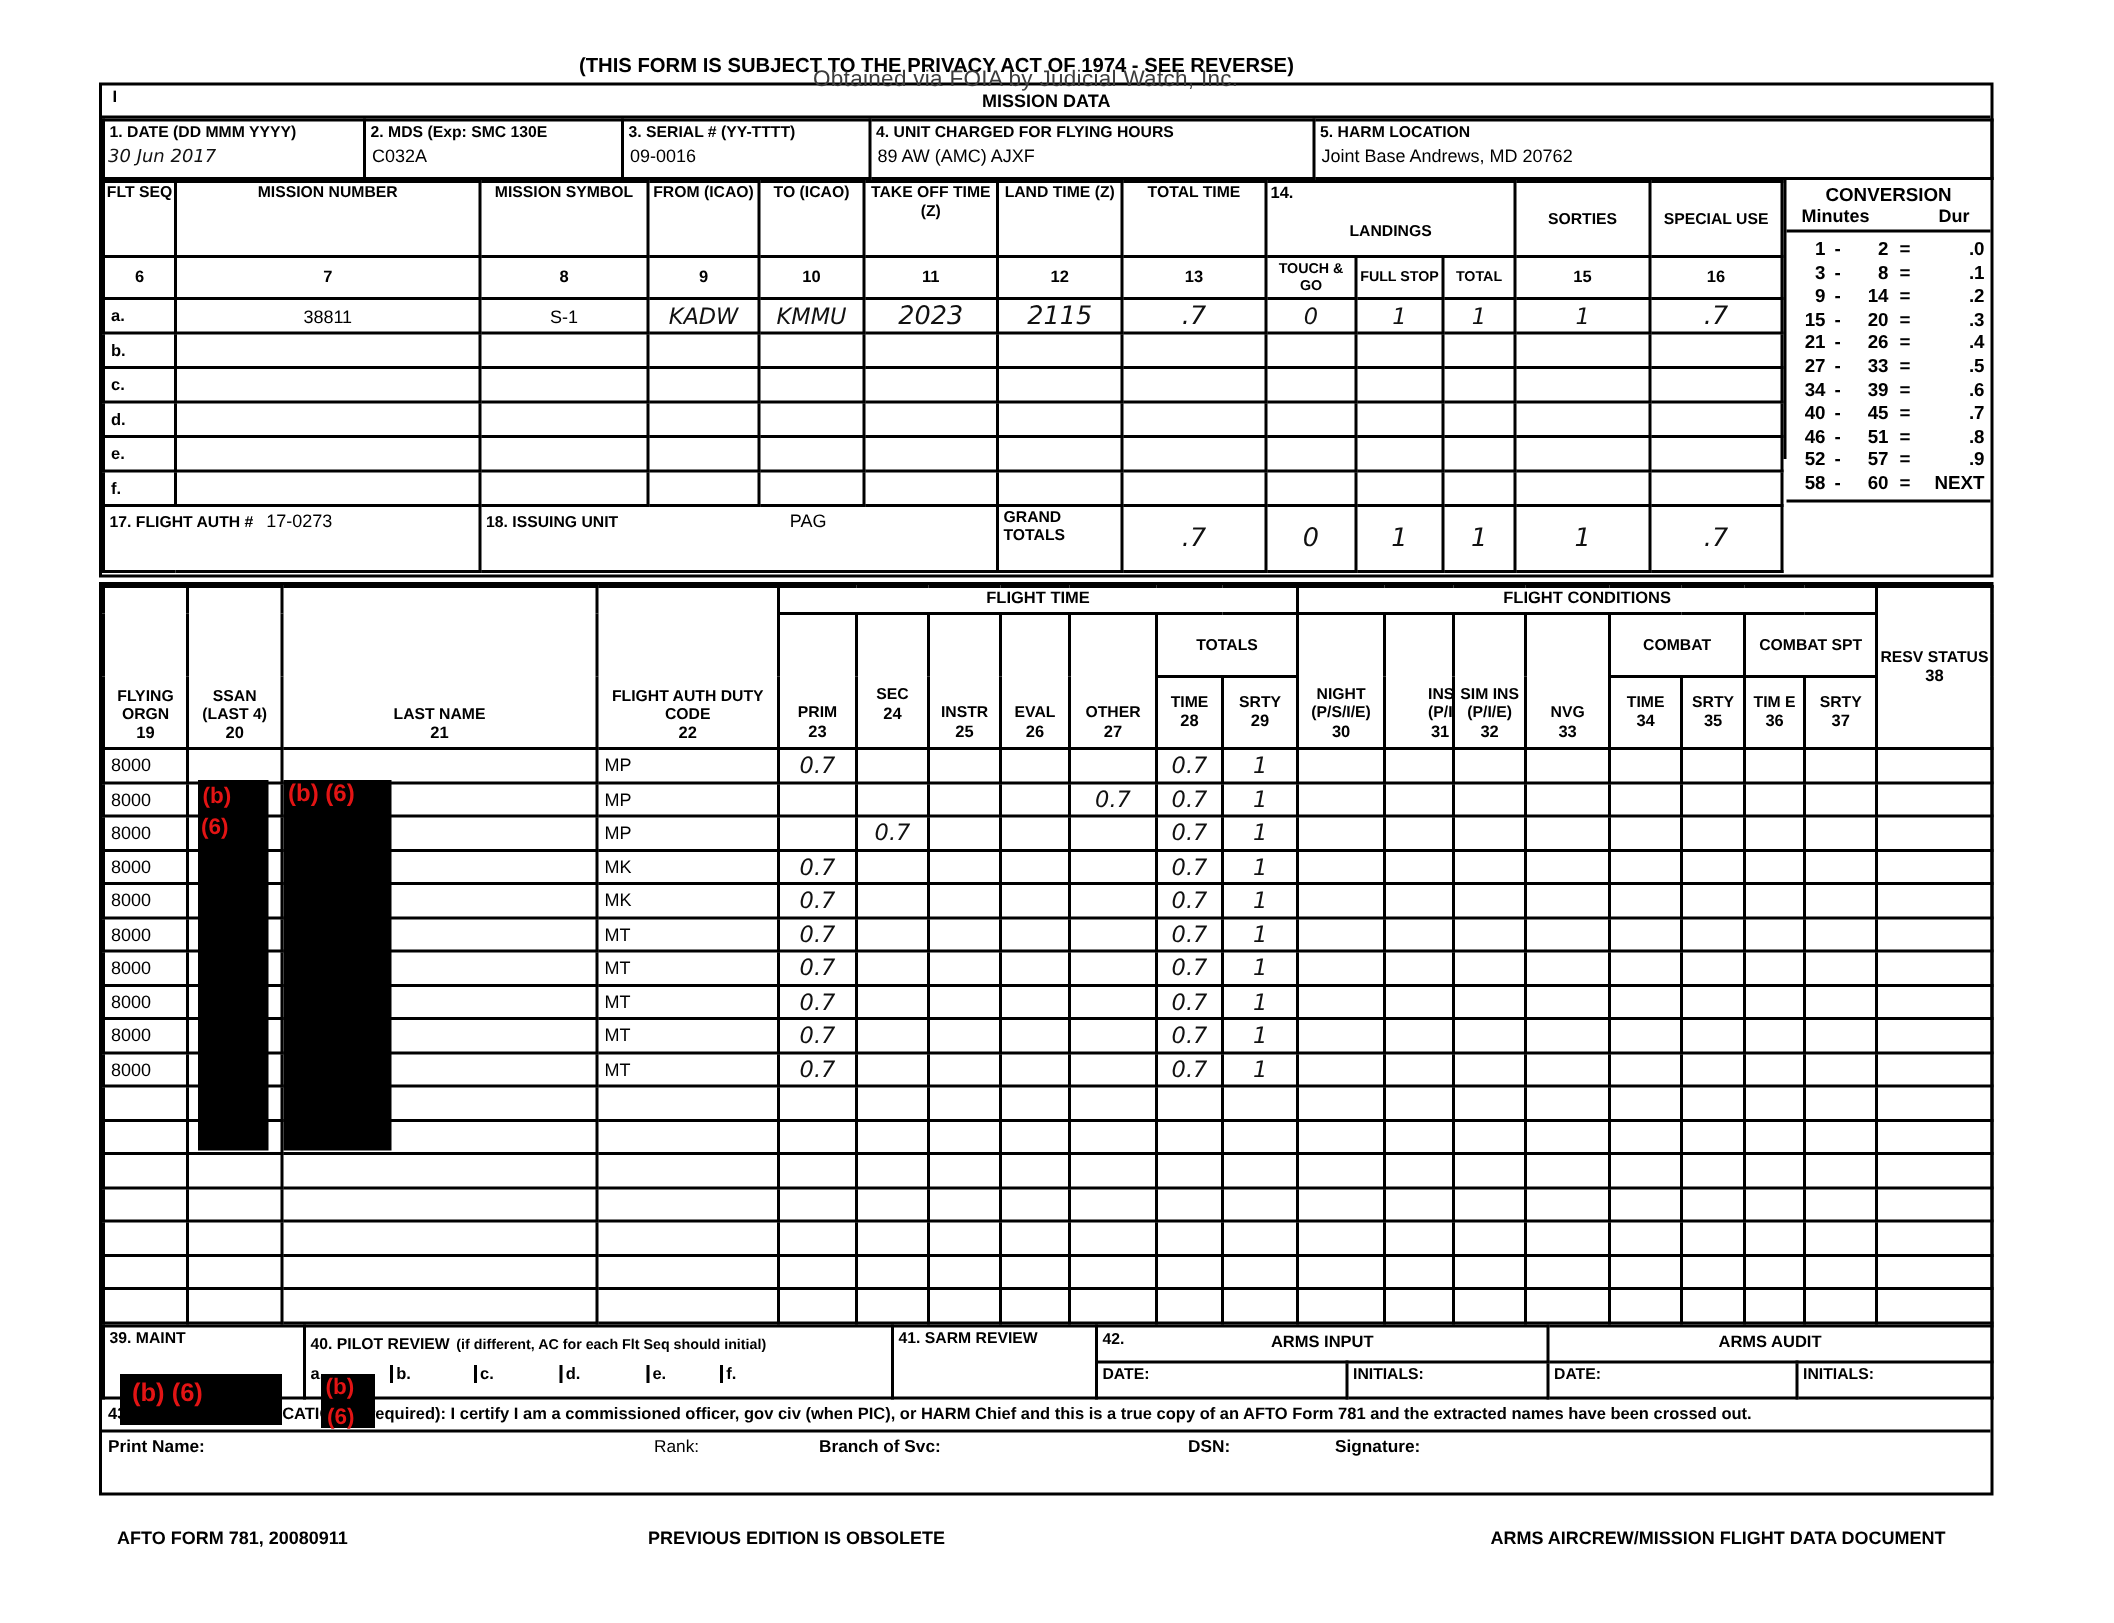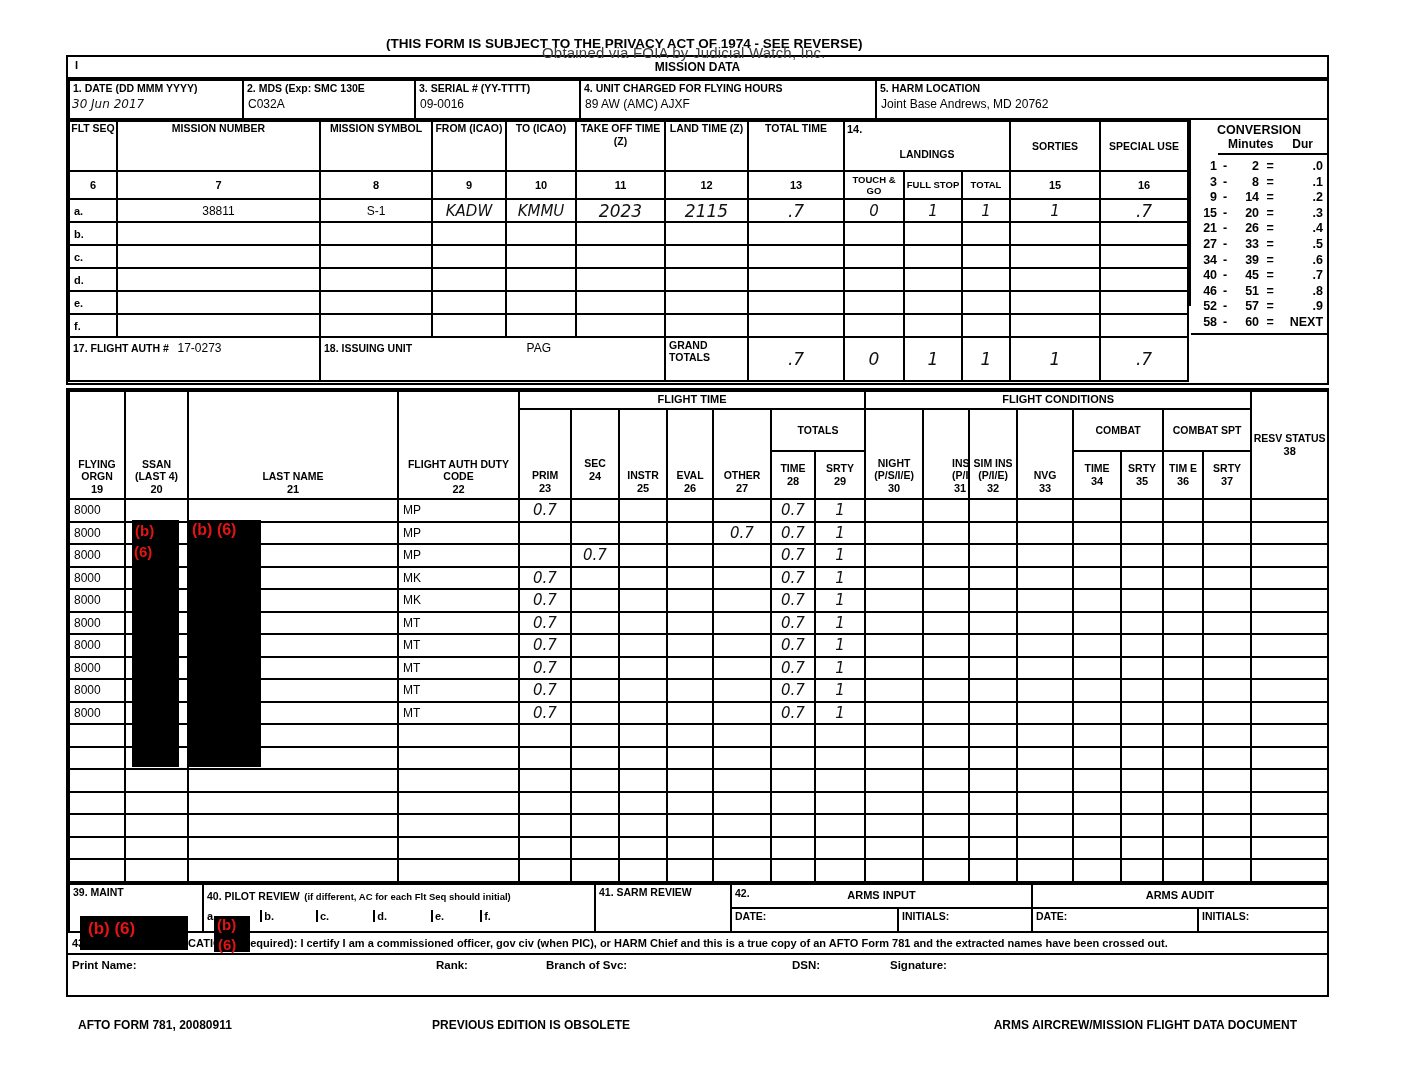--- a/index.html
+++ b/index.html
@@ -19,21 +19,21 @@
   .fieldlbl{font-size:10.5px;font-weight:bold;padding:2px 0 0 3px;line-height:1.1;}
   .fieldval{font-size:12px;font-weight:normal;padding:2px 0 0 4px;}
   .bar{position:relative;height:20px;border-bottom:2px solid #000;}
   .bar .roman{position:absolute;left:7px;top:2px;font-size:11px;font-weight:bold;}
   .bar .title{position:absolute;left:0;right:0;top:3px;text-align:center;font-size:12px;font-weight:bold;}
   .redact{position:absolute;background:#000;z-index:3;}
   .redtxt{position:absolute;color:#e31414;font-weight:bold;z-index:4;white-space:nowrap;}
   .conv{border-left:2px solid #000;position:relative;font-weight:bold;}
   .conv-title{text-align:center;font-size:12.5px;font-weight:bold;padding-top:3px;}
   .conv-head{display:flex;justify-content:space-between;padding:0 14px 2px 10px;
-             font-size:12px;font-weight:bold;border-bottom:2px solid #000;margin-left:27px;}
+             font-size:12px;font-weight:bold;border-bottom:2px solid #000;}
   .conv-list{padding:4px 0 2px 0;border-bottom:2px solid #000;}
   .conv-row{display:flex;font-size:12.5px;font-weight:bold;line-height:15.6px;}
   .cmin{width:26px;text-align:right;}
   .cdash{width:16px;text-align:center;}
   .cmax{width:26px;text-align:right;}
   .ceq{width:22px;text-align:center;}
   .cdur{width:42px;text-align:right;}
   .tick{display:inline-block;border-left:2px solid #000;padding-left:2px;margin-left:26px;
         font-size:11px;font-weight:bold;}
   .footer-txt{font-size:12px;font-weight:bold;white-space:nowrap;}
@@ -888,21 +888,21 @@
     </tbody>
       </table>
 
     <div style="border-bottom:2px solid #000;padding:4px 4px 4px 4px;font-size:11px;">
       <span style="font-weight:bold;">43.  EXTRACT CERTIFICATION (If required):</span>
       <span style="font-weight:bold;">I certify I am a commissioned officer, gov civ (when PIC), or HARM Chief and this is a true copy of an AFTO Form 781 and the extracted names have been crossed out.</span>
     </div>
 
     <div style="position:relative;height:40px;">
       <span class="abs" style="left:4px;top:4px;font-size:11.5px;font-weight:bold;">Print Name:</span>
-      <span class="abs" style="left:368px;top:4px;font-size:11.5px;font-weight:bold;">Rank:</span>
+      <span class="abs" style="left:368px;top:4px;font-size:11.5px;font-weight:normal;">Rank:</span>
       <span class="abs" style="left:478px;top:4px;font-size:11.5px;font-weight:bold;">Branch of Svc:</span>
       <span class="abs" style="left:724px;top:4px;font-size:11.5px;font-weight:bold;">DSN:</span>
       <span class="abs" style="left:822px;top:4px;font-size:11.5px;font-weight:bold;">Signature:</span>
     </div>
 
     <div class="redact" style="left:64px;top:130px;width:47px;height:247px;"></div>
     <div class="redact" style="left:121px;top:130px;width:72px;height:247px;"></div>
     <span class="redtxt" style="left:67px;top:132px;font-size:15px;">(b)</span>
     <span class="redtxt" style="left:66px;top:153px;font-size:15px;">(6)</span>
     <span class="redtxt" style="left:124px;top:131px;font-size:16px;">(b) (6)</span>

